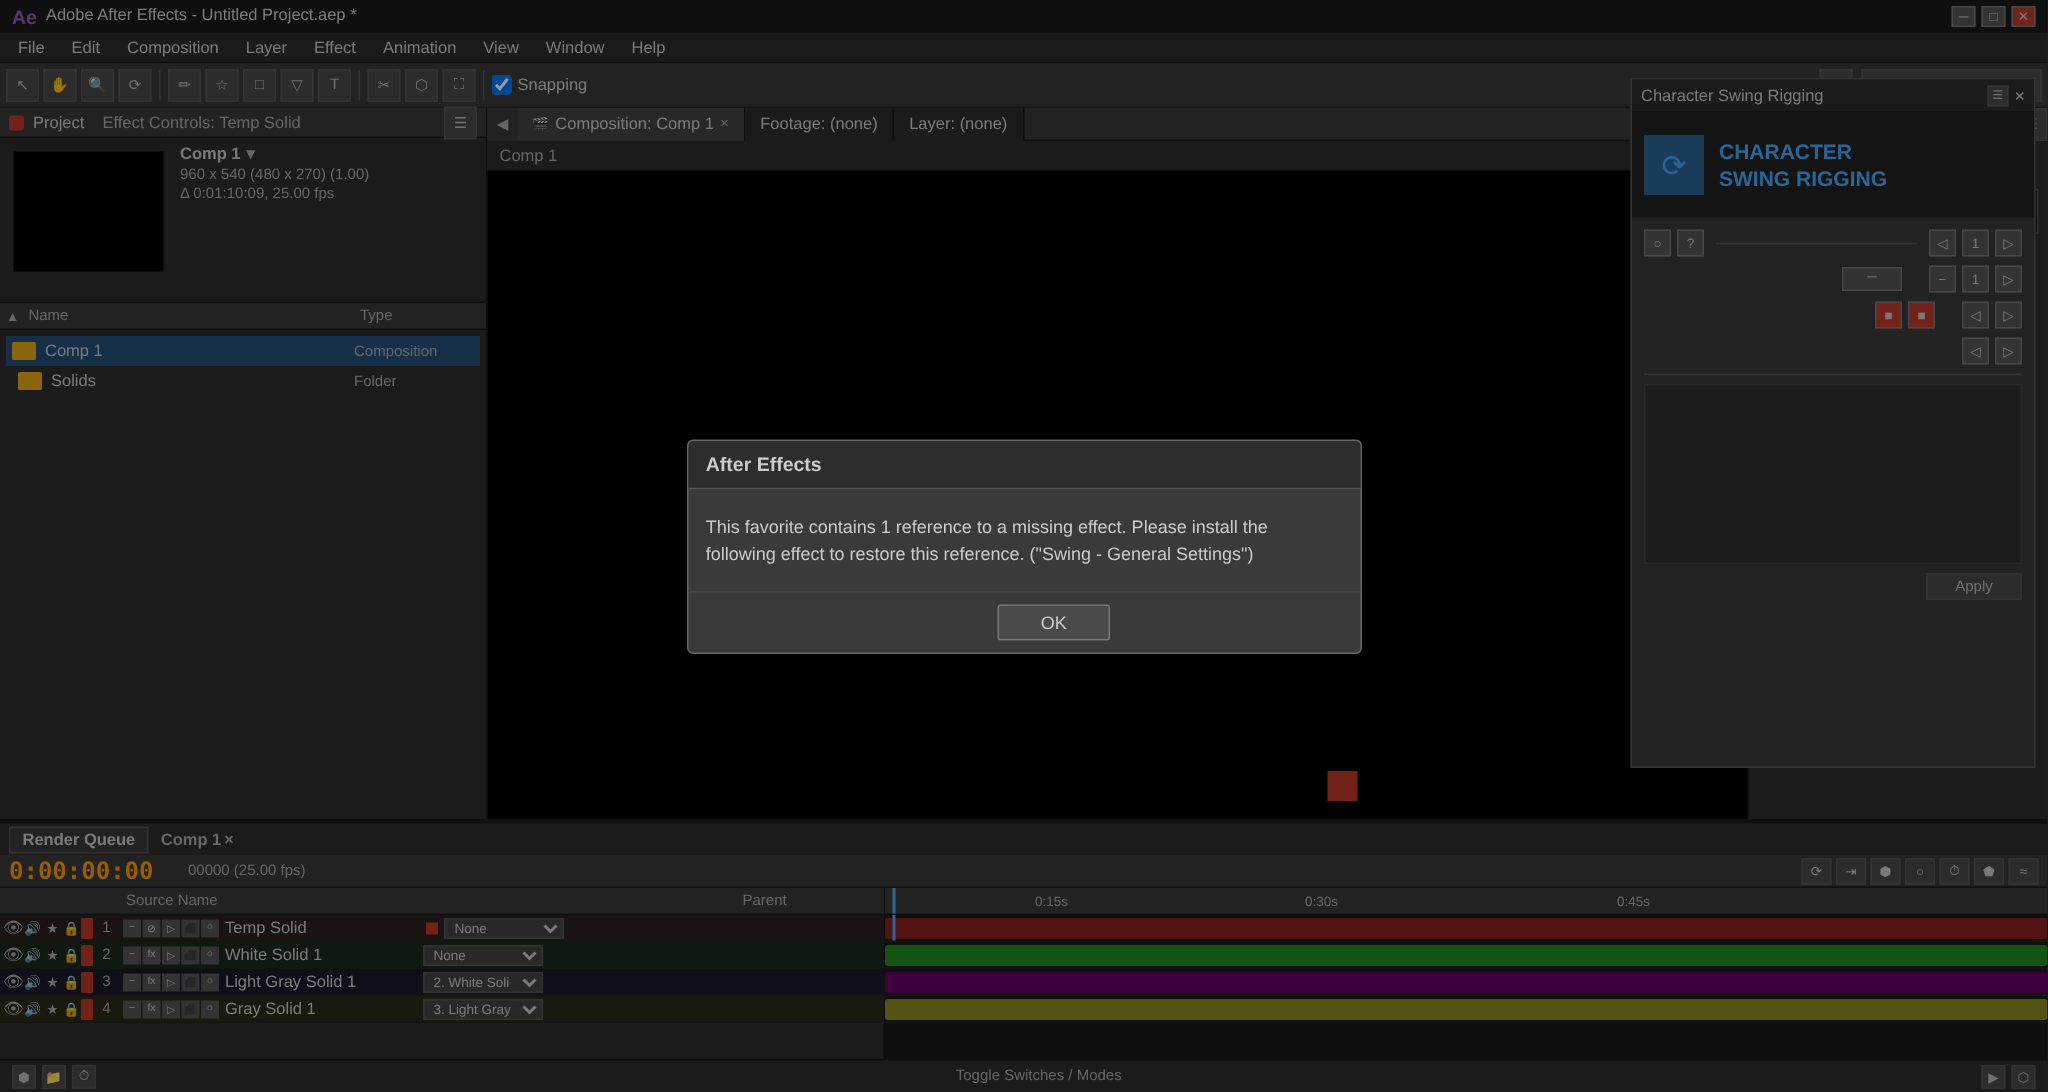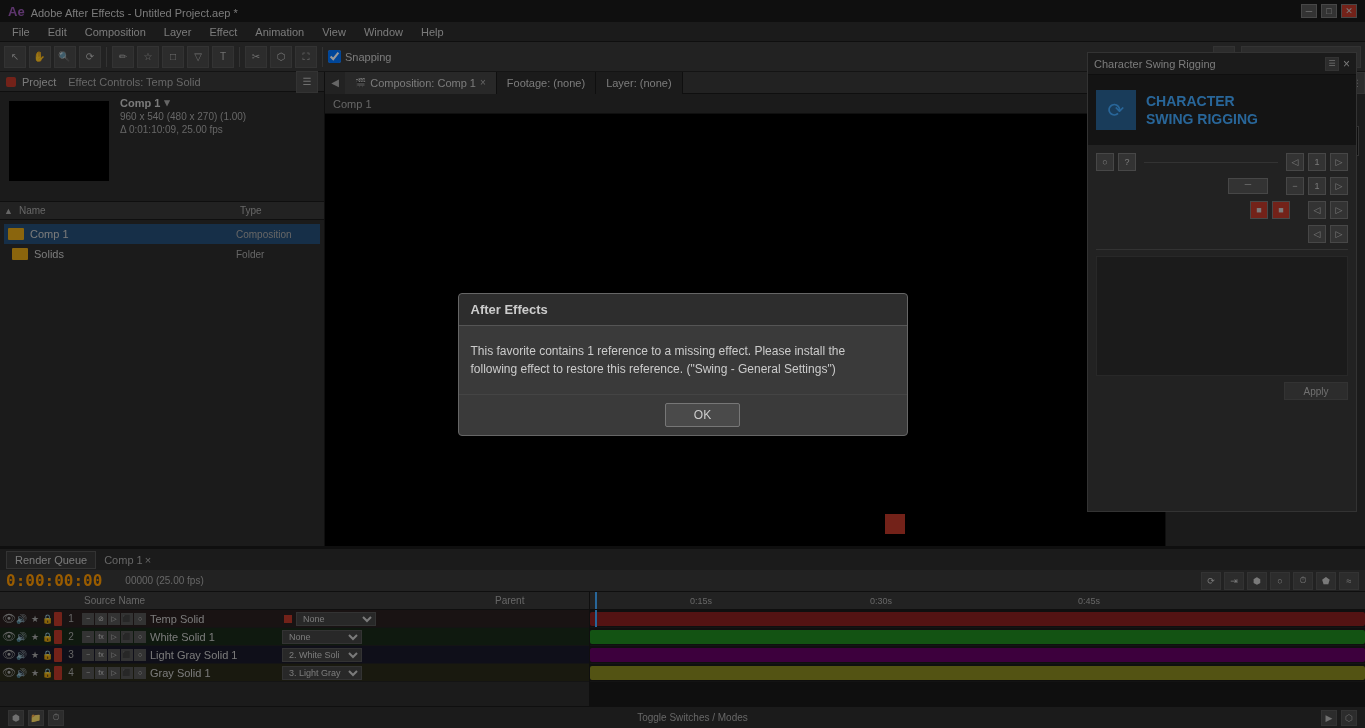--- a/index.html
+++ b/index.html
@@ -18,21 +18,21 @@
     .title-bar {
       background: #1a1a1a;
       height: 22px;
       display: flex;
       align-items: center;
       justify-content: space-between;
       padding: 0 8px;
       color: #cccccc;
       font-size: 11px;
     }
-    .title-bar-left { display: flex; align-items: flex-end; gap: 6px; }
+    .title-bar-left { display: flex; align-items: flex-start; gap: 6px; }
     .title-bar-right { display: flex; gap: 4px; }
     .title-btn {
       width: 16px; height: 14px;
       background: #555;
       border: 1px solid #777;
       color: #ccc;
       font-size: 9px;
       display: flex; align-items: center; justify-content: center;
       cursor: pointer;
     }
@@ -466,20 +466,21 @@
     .render-queue {
       height: 22px;
       background: #2d2d2d;
       border-top: 1px solid #1a1a1a;
       display: flex;
       align-items: center;
       padding: 0 6px;
       gap: 8px;
       font-size: 11px;
       color: #aaa;
+      font-weight: bold;
     }
     .rq-tab {
       background: #3a3a3a;
       padding: 2px 8px;
       border: 1px solid #555;
       color: #ccc;
       cursor: pointer;
     }
   </style>
 </head>

